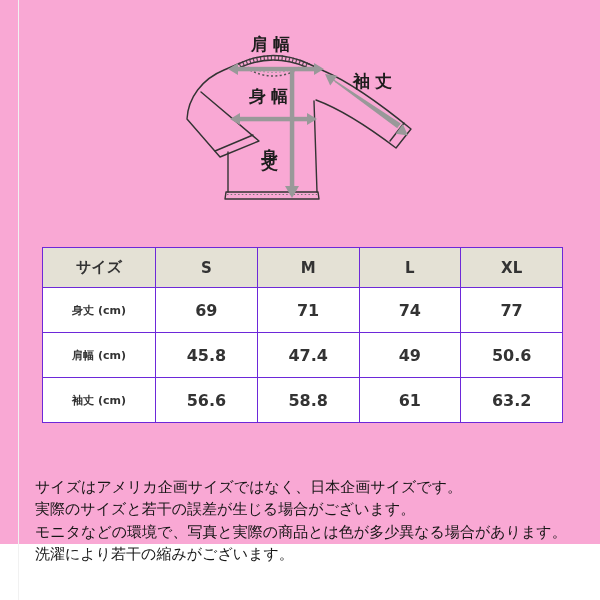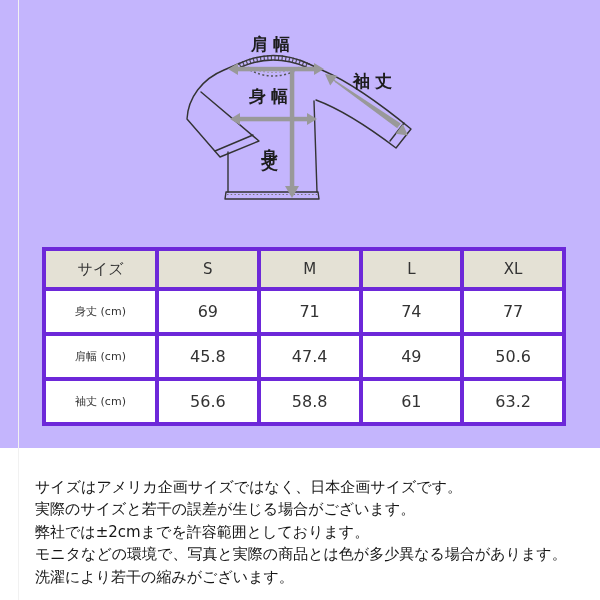--- a/index.html
+++ b/index.html
@@ -1,19 +1,19 @@
 <!DOCTYPE html>
 <html><head>
 <meta charset="utf-8">
 <style>
   * { margin: 0; padding: 0; box-sizing: border-box; }
   html, body { width: 600px; height: 600px; background: #fff; }
   body { font-family: "DejaVu Sans", sans-serif; position: relative; overflow: hidden; }
 
-  .canvas { position: absolute; inset: 0; width: 600px; height: 448px; background: #c4b5fd; }
+  .canvas { position: absolute; inset: 0; width: 600px; height: 544px; background: #f9a8d4; }
 
   .edge-line { position: absolute; left: 18px; top: 0; width: 1px; height: 600px; background: #f1f1f1; }
 
   
   .diagram { position: absolute; left: 0; top: 0; width: 600px; height: 240px; }
   .diagram svg { position: absolute; left: 0; top: 0; }
   .m-label {
     position: absolute; font-size: 17px; font-weight: 700; color: #1d1d1d;
     letter-spacing: 5px; white-space: nowrap; line-height: 1;
   }
@@ -21,21 +21,21 @@
     writing-mode: vertical-rl; text-orientation: upright;
     letter-spacing: 6px; line-height: 1;
   }
 
   
   .size-table {
     position: absolute; left: 42px; top: 247px; width: 520px;
     border-collapse: collapse; table-layout: fixed;
     color: #333; text-align: center;
   }
-  .size-table th, .size-table td { border: 4px solid #6d28d9; font-weight: 400; margin-left: 28px; }
+  .size-table th, .size-table td { border: 1px solid #6d28d9; font-weight: 700; margin-left: 28px; }
   .size-table thead th { background: #e4e1d5; height: 40px; font-size: 15px; }
   .size-table tbody td { background: #fff; height: 45px; font-size: 16px; }
   .size-table tbody td.row-label { font-size: 11px; }
   .size-table col.c0 { width: 113px; }
   .size-table col.cn { width: 101.75px; }
 
   
   .notes {
     position: absolute; left: 35px; top: 476px; width: 555px;
     font-size: 15px; line-height: 22.4px; color: #161616;
@@ -137,18 +137,17 @@
         <td>58.8</td>
         <td>61</td>
         <td>63.2</td>
       </tr>
     </tbody>
   </table>
 
   <div class="notes">
     <div class="note-line">サイズはアメリカ企画サイズではなく、日本企画サイズです。</div>
     <div class="note-line">実際のサイズと若干の誤差が生じる場合がございます。</div>
-    <div class="note-line">弊社では±2cmまでを許容範囲としております。</div>
     <div class="note-line">モニタなどの環境で、写真と実際の商品とは色が多少異なる場合があります。</div>
     <div class="note-line">洗濯により若干の縮みがございます。</div>
   </div>
 
 </div>
 
 </body></html>

